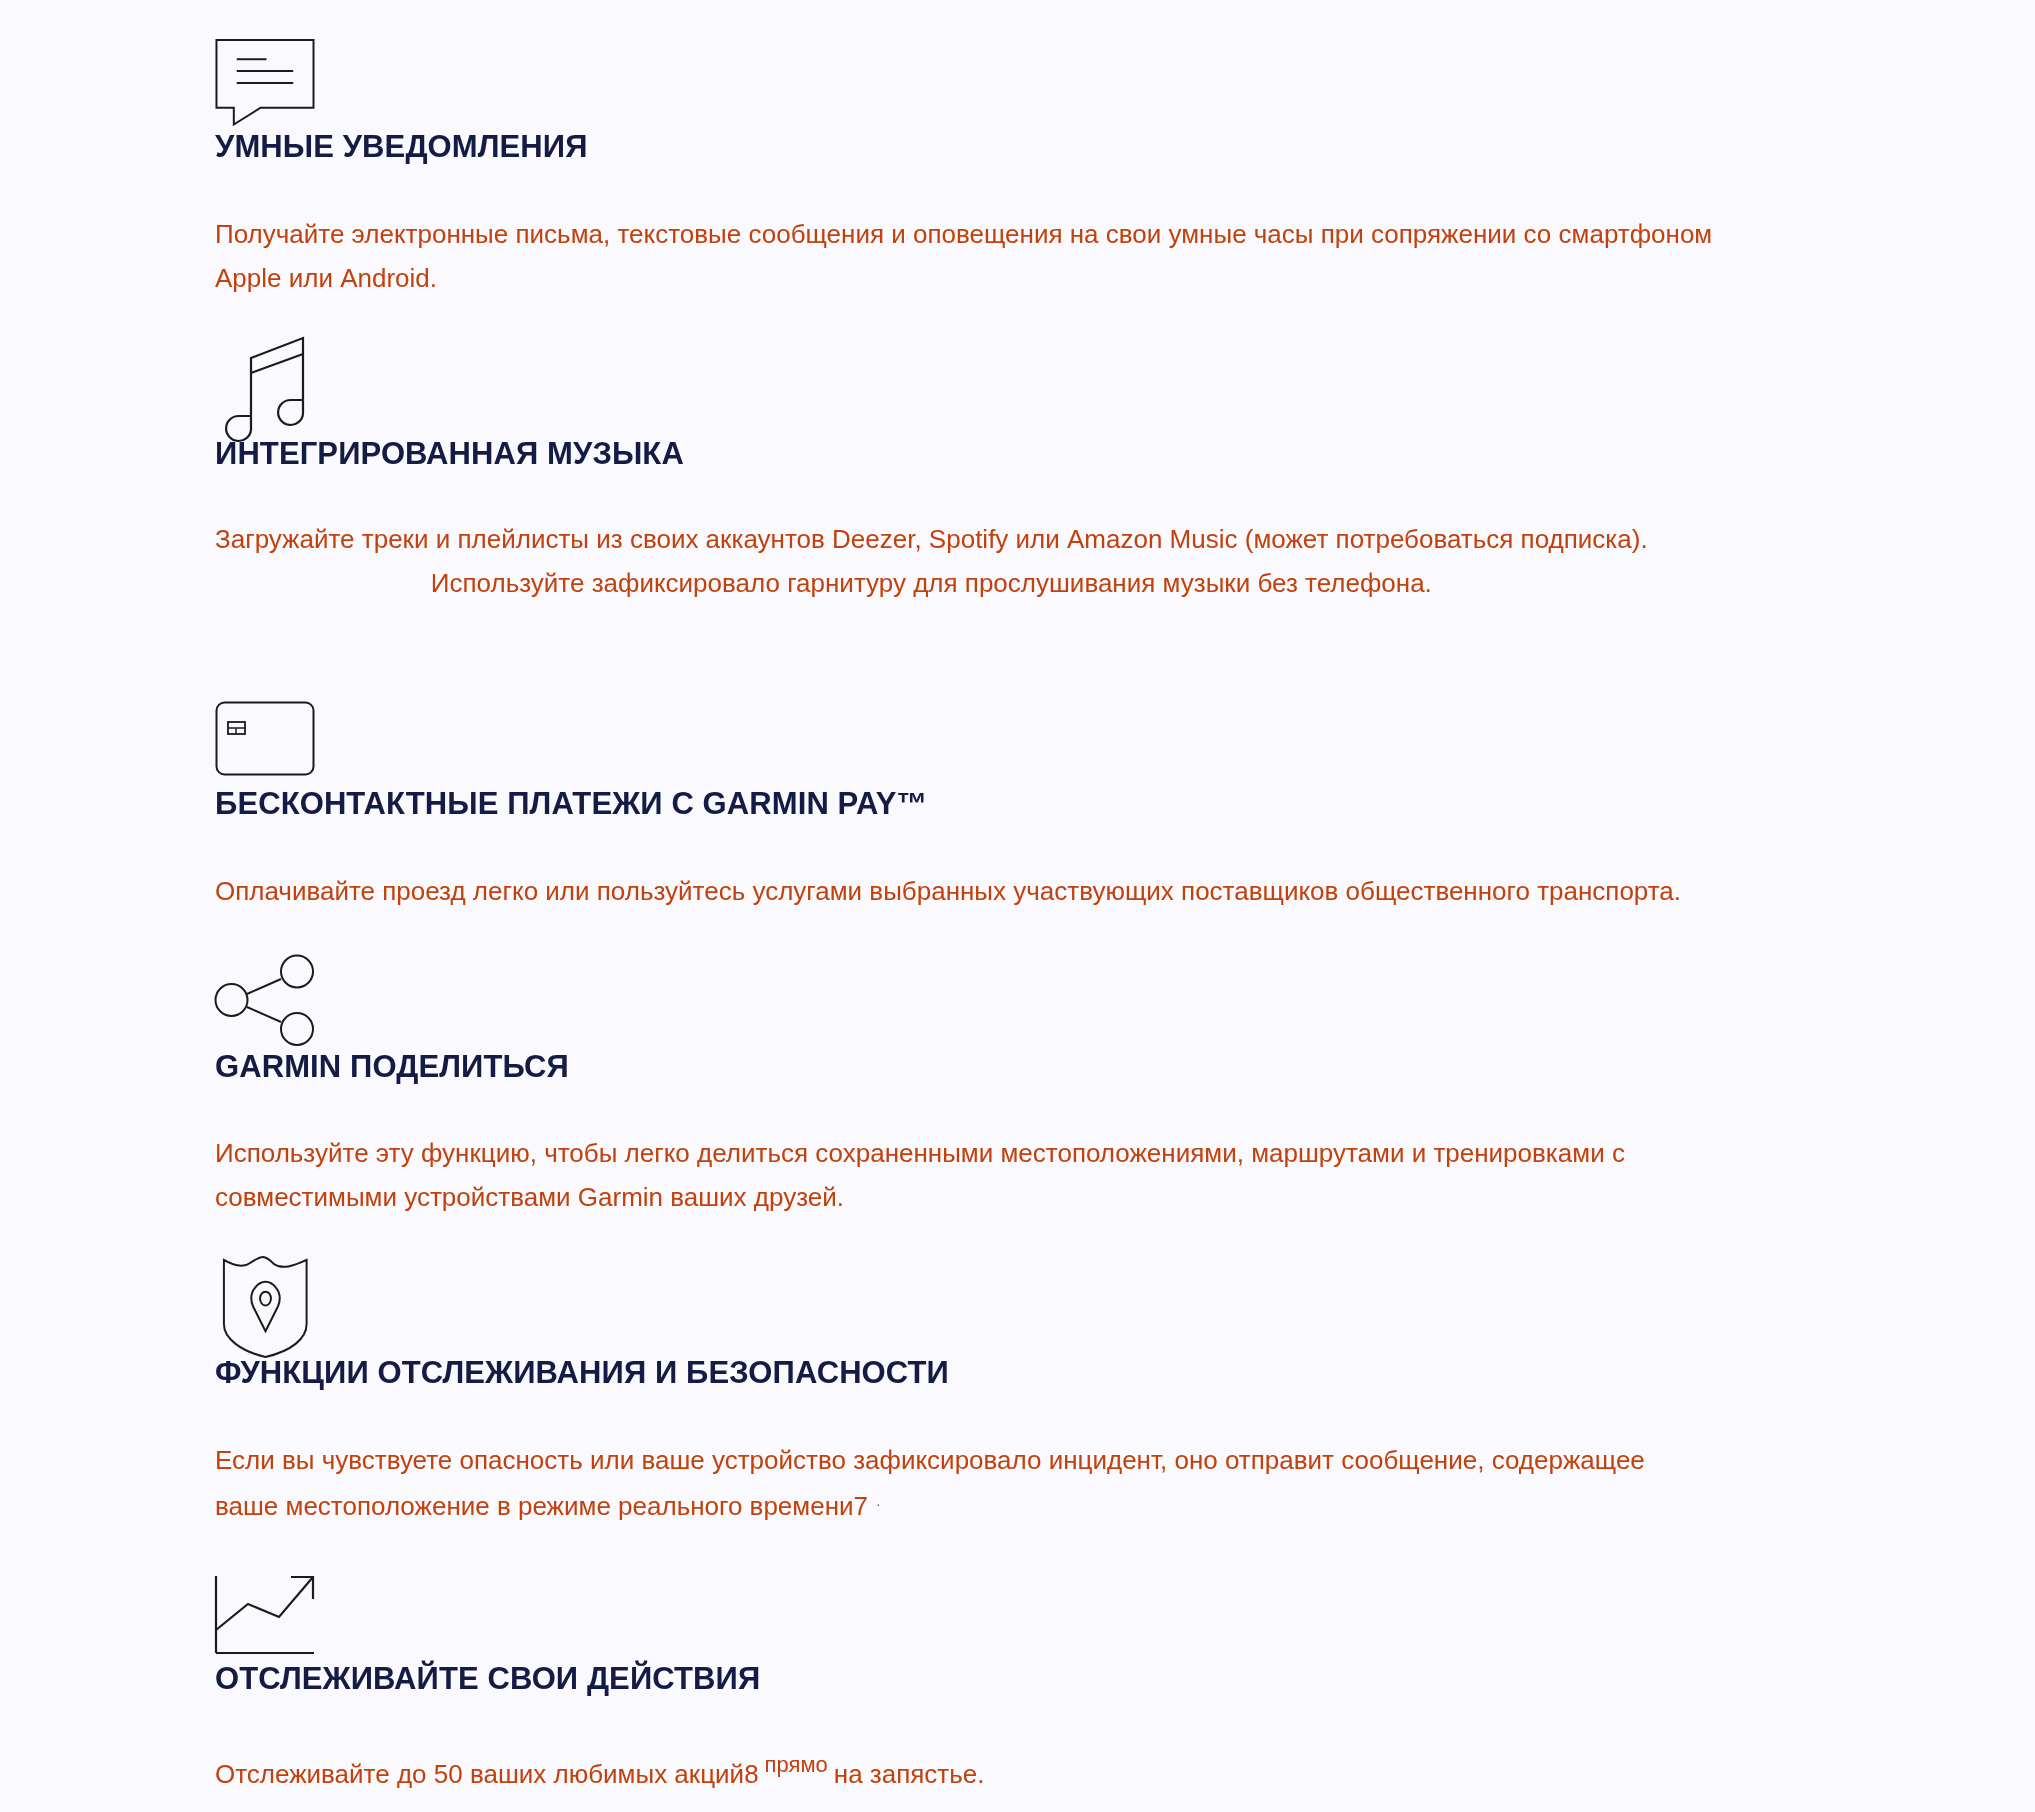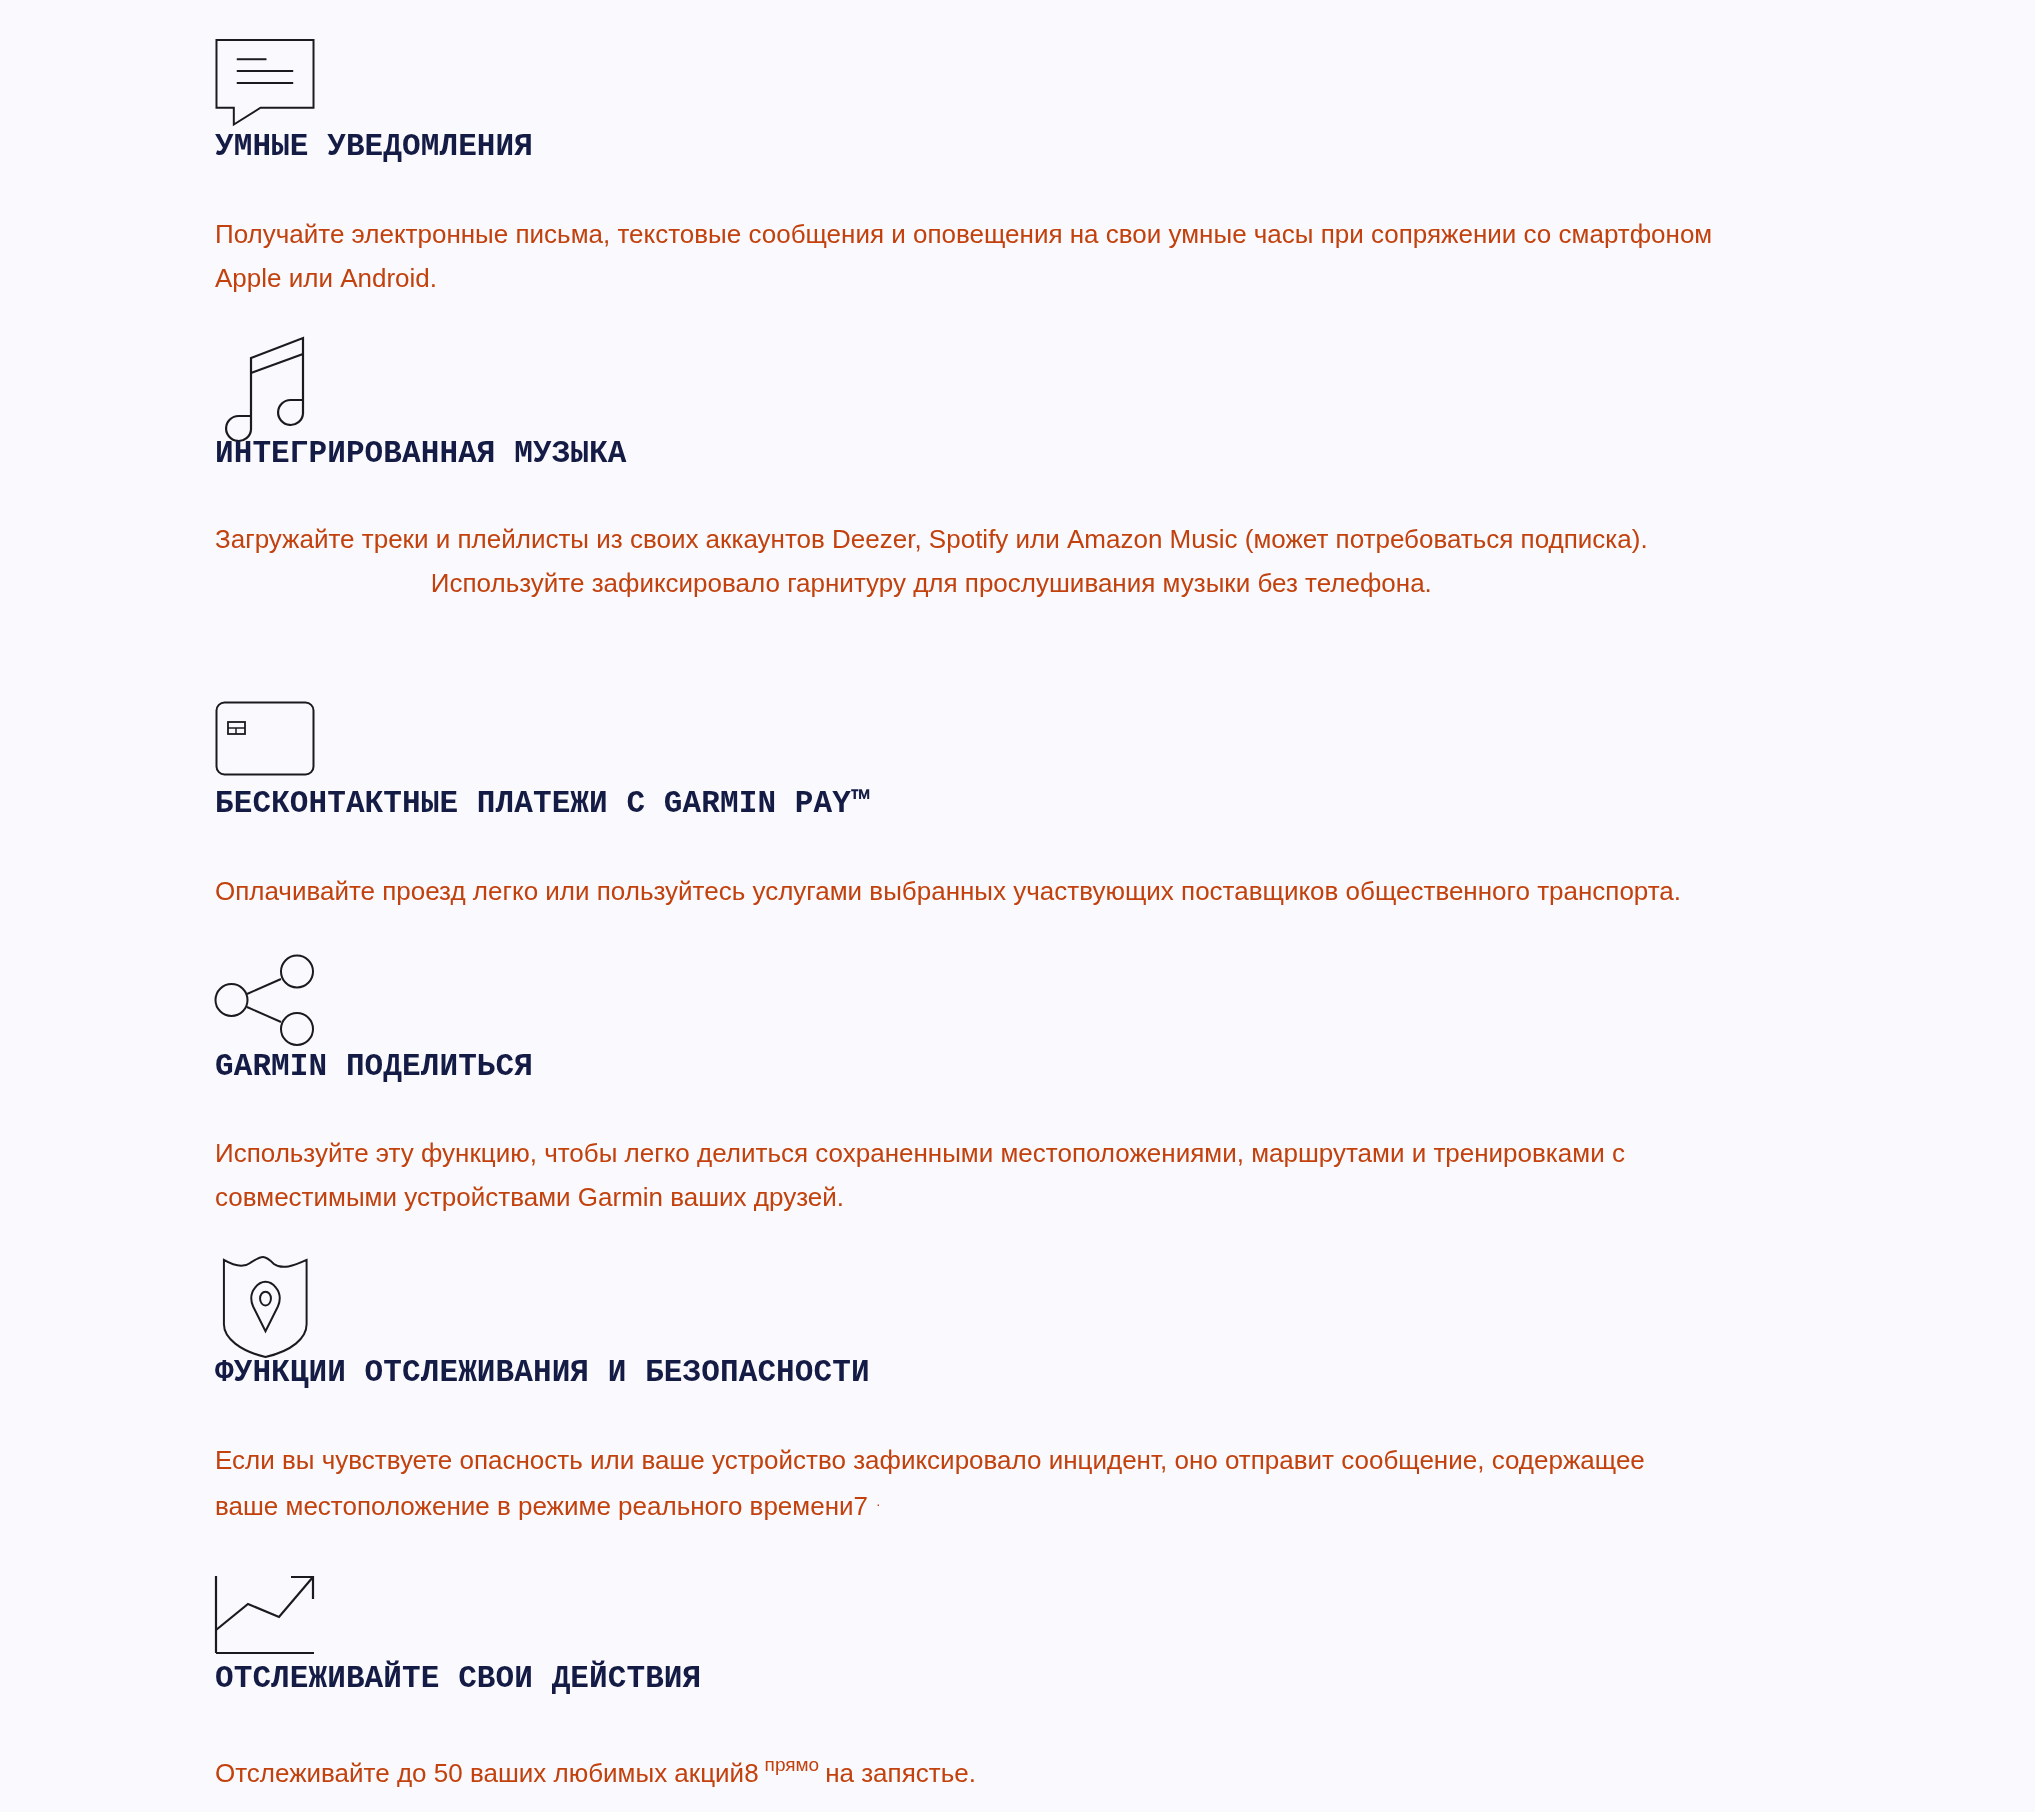--- a/index.html
+++ b/index.html
@@ -31,34 +31,33 @@
     }
     .feature-title {
       position: absolute;
       left: 0;
       margin: 0;
       font-size: 31px;
       font-weight: 700;
       color: #141b44;
       white-space: nowrap;
       letter-spacing: 0.1px;
-      font-family: Liberation Mono, monospace;
     }
     .feature-desc {
       position: absolute;
       left: 0;
       margin: 0;
       font-size: 26px;
       line-height: 44px;
       color: #c2410c;
       white-space: nowrap;
     }
     .feature-desc .line { display: block; }
     .sup {
-      font-size: 19px;
+      font-size: 22px;
       vertical-align: 11px;
       margin: 0 6px 0 6px;
     }
     .dot {
       font-size: 14px;
       vertical-align: 6px;
       margin-left: 8px;
     }
   </style>
 </head>

